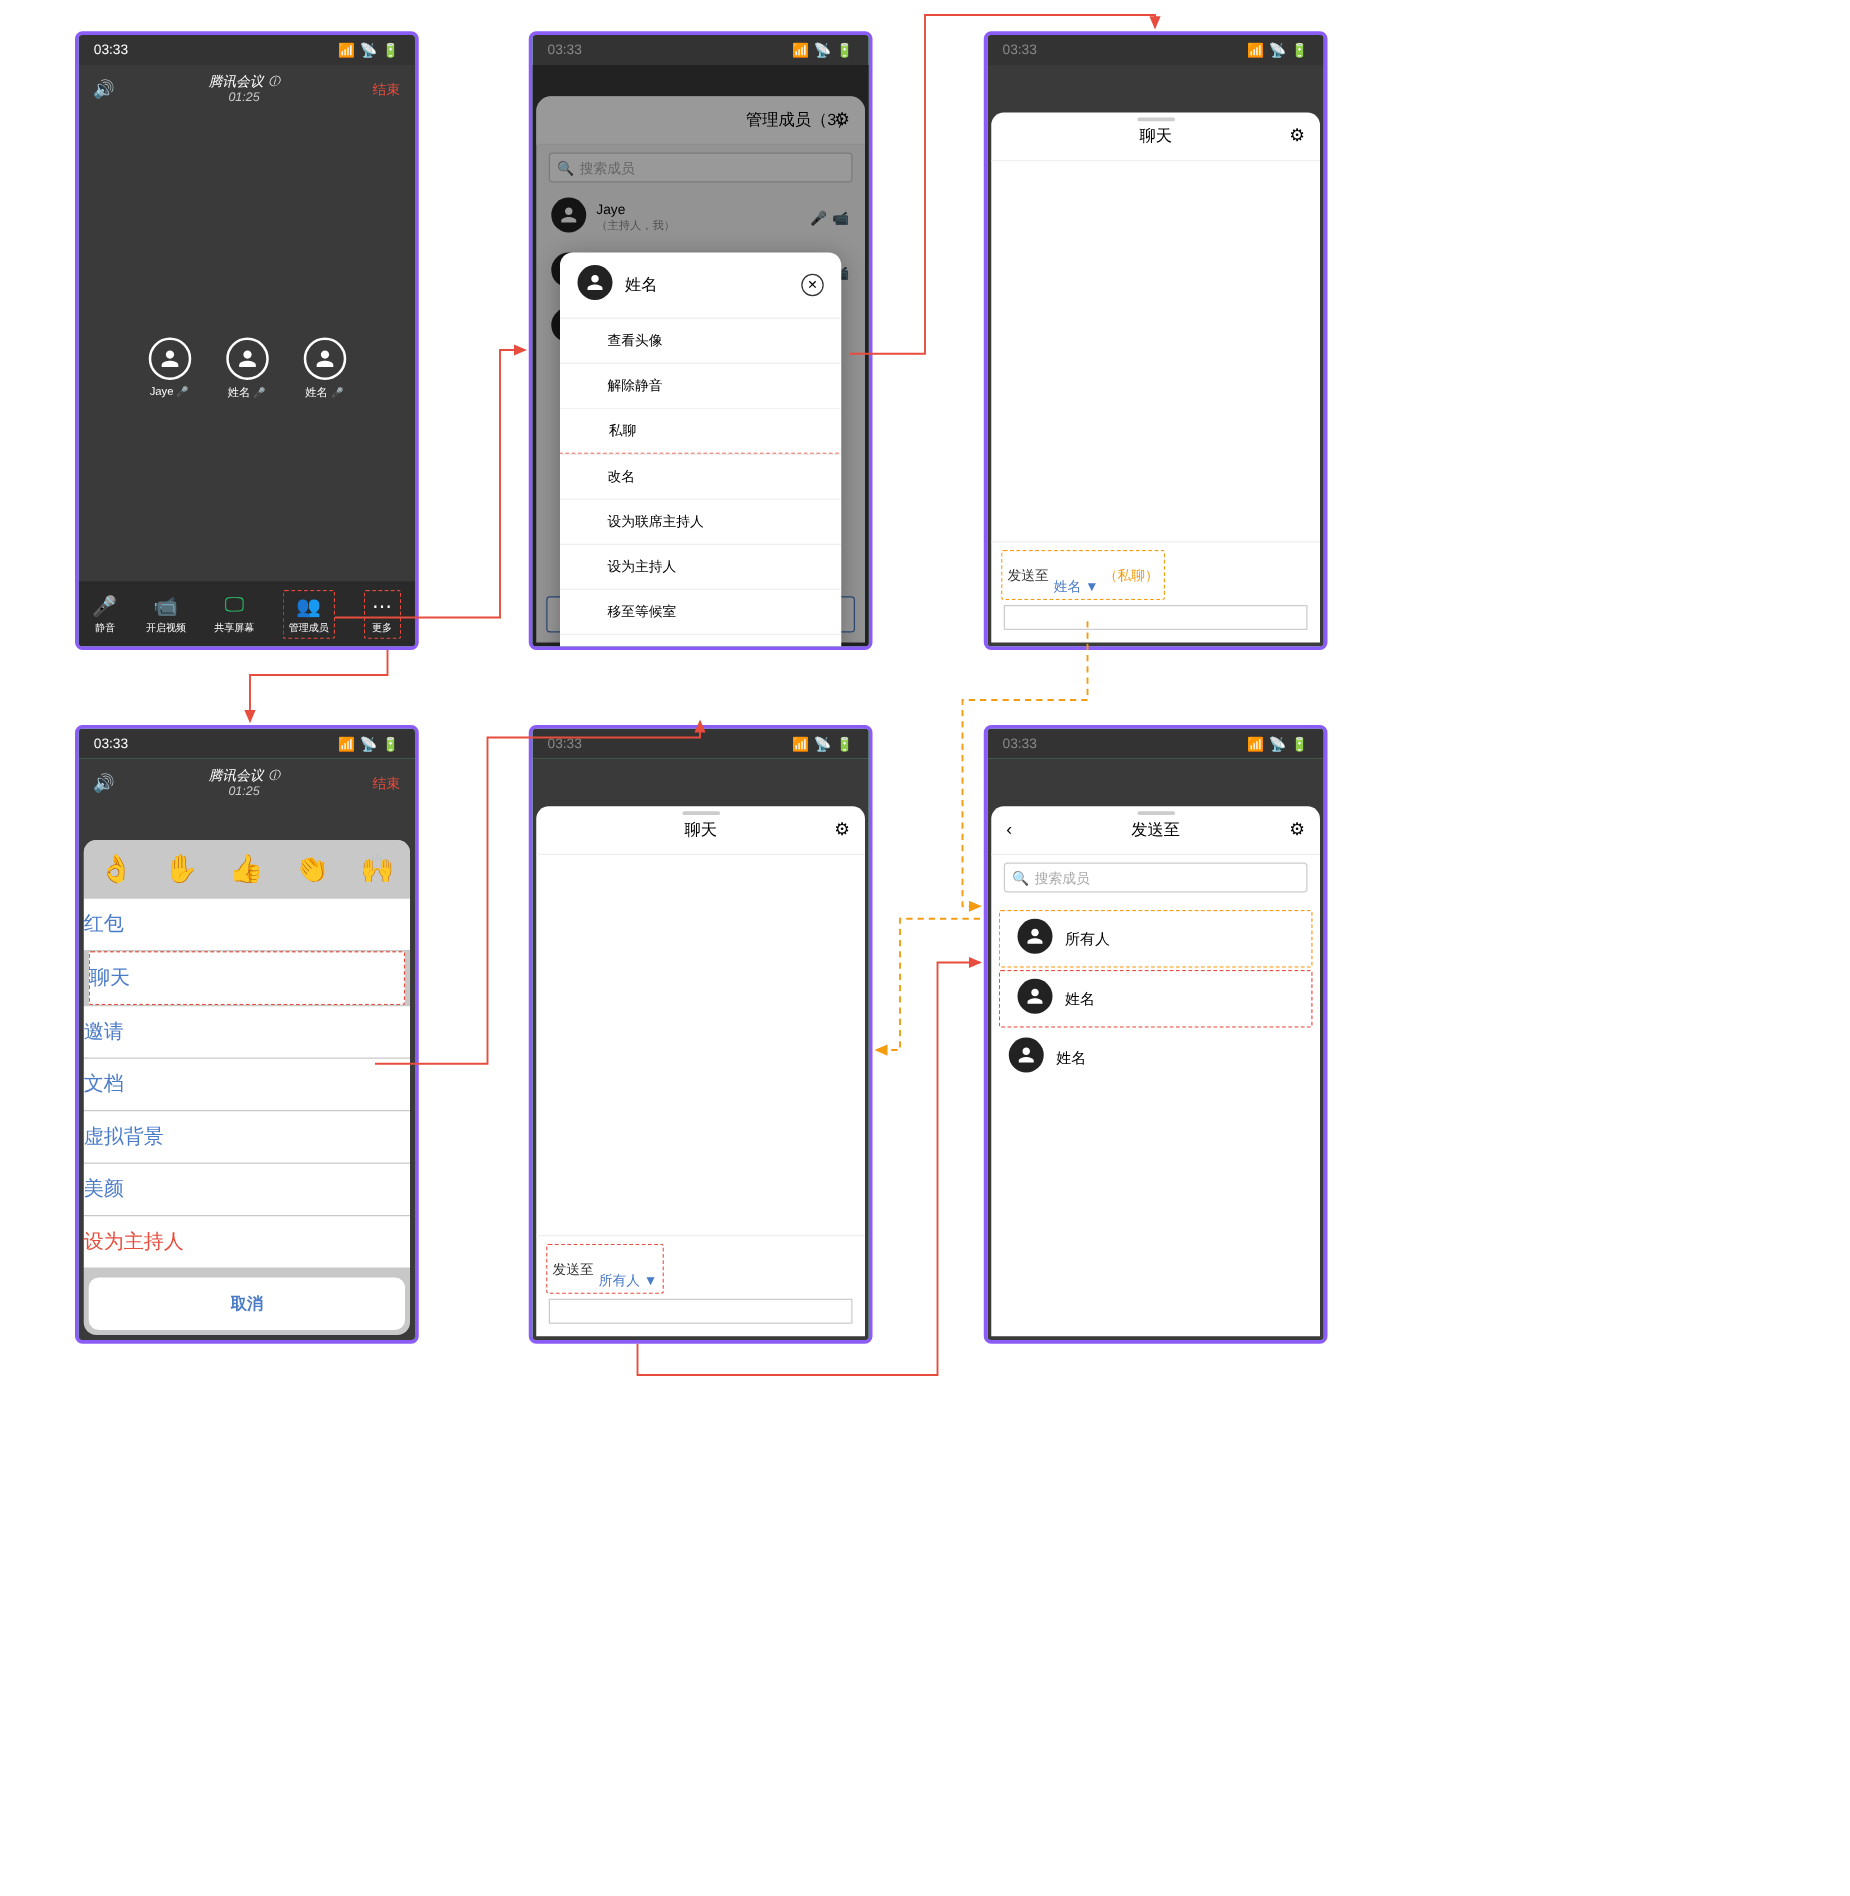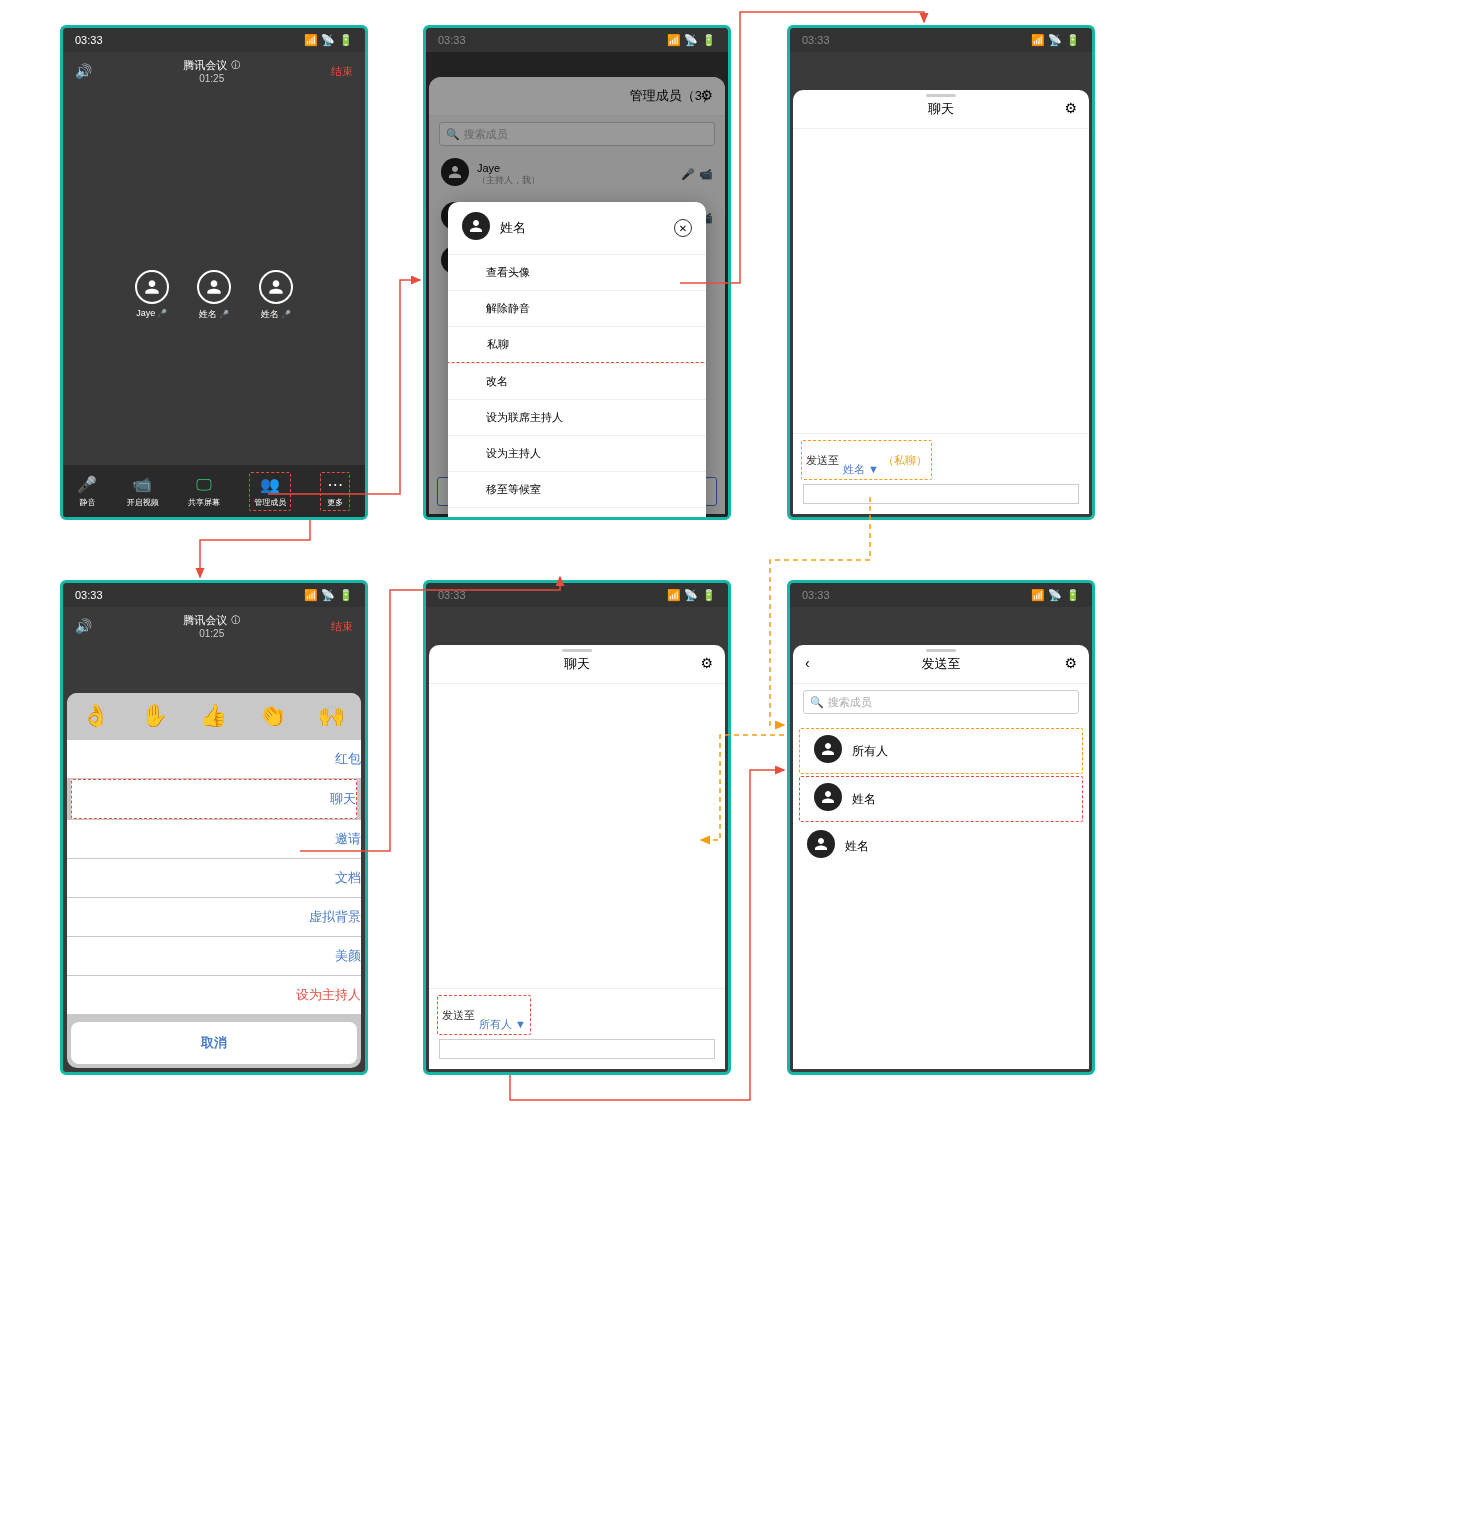--- a/index.html
+++ b/index.html
@@ -1,24 +1,24 @@
 <!DOCTYPE html>
 <html><head>
 <meta charset="utf-8">
 <style>
 * { box-sizing: border-box; margin: 0; padding: 0; }
 body { font-family: -apple-system, "Helvetica Neue", Arial, sans-serif; background: #fff; width: 1480px; height: 1517px; position: relative; }
-.phone { position: absolute; width: 308px; height: 495px; background: #86efac; border: 3px solid #14b8a6; border-radius: 6px; overflow: hidden; }
+.phone { position: absolute; width: 275px; height: 495px; background: #86efac; border: 3px solid #8b5cf6; border-radius: 6px; overflow: hidden; }
 .status-bar { height: 24px; background: #333; color: #fff; display: flex; justify-content: space-between; align-items: center; padding: 0 12px; font-size: 11px; }
 .status-bar.dim { color: #888; }
 .status-icons { display: flex; gap: 4px; align-items: center; }
 .status-icons span { font-size: 11px; }
 .dark-body { background: #3a3a3a; height: calc(100% - 24px); position: relative; }
 .meeting-header { display: flex; justify-content: space-between; align-items: center; padding: 6px 12px; color: #fff; font-size: 11px; }
-.meeting-title { text-align: center; flex: 1; }
+.meeting-title { text-align: center; flex: 1; font-style: italic; }
 .meeting-title .ttl { display: flex; align-items: center; justify-content: center; gap: 4px; }
 .meeting-title .time { font-size: 10px; color: #ccc; text-align: center; }
 .end-btn { color: #e74c3c; font-size: 11px; }
 .speaker-icon { font-size: 14px; }
 .participants-grid { display: flex; justify-content: center; gap: 28px; margin-top: 180px; }
 .participant { display: flex; flex-direction: column; align-items: center; color: #fff; font-size: 9px; }
 .avatar-circle { width: 34px; height: 34px; border-radius: 50%; border: 2px solid #fff; display: flex; align-items: center; justify-content: center; margin-bottom: 4px; }
 .avatar-circle svg { width: 20px; height: 20px; fill: #fff; }
 .avatar-circle.black { background: #222; border: none; width: 28px; height: 28px; }
 .avatar-circle.black svg { fill: #fff; width: 18px; height: 18px; }
@@ -54,21 +54,21 @@
 .send-to { font-size: 11px; display: flex; align-items: center; gap: 4px; margin-bottom: 4px; padding: 2px 4px; }
 .send-to-label { color: #333; }
 .send-to-target { color: #4a7bc8; margin-top: 19px; }
 .send-to-priv { color: #f39c12; }
 .chat-input { border: 1px solid #ccc; height: 20px; width: 100%; }
 .recipient-list { padding: 6px 0; }
 .recipient-row { display: flex; align-items: center; padding: 6px 14px; gap: 10px; font-size: 12px; }
 .more-sheet { position: absolute; left: 4px; right: 4px; bottom: 4px; background: #c8c8c8; border-radius: 10px; overflow: hidden; }
 .emoji-row { display: flex; justify-content: space-around; padding: 10px 0; background: #c8c8c8; }
 .emoji-row span { font-size: 22px; }
-.sheet-menu-item { background: #fff; margin: 1px 0; padding: 10px 0; text-align: right; font-size: 13px; color: #4a7bc8; }
+.sheet-menu-item { background: #fff; margin: 1px 0; padding: 10px 0; text-align: left; font-size: 16px; color: #4a7bc8; }
 .sheet-menu-item.red { color: #e74c3c; }
 .cancel-btn { background: #fff; border-radius: 8px; margin: 8px 4px 4px; padding: 12px 0; text-align: center; font-size: 13px; font-weight: bold; color: #4a7bc8; }
 svg.arrow-svg { position: absolute; pointer-events: none; overflow: visible; }
 </style>
 </head>
 <body>
 
 <div class="phone" style="left:60px; top:25px;">
   <div class="status-bar">
     <span>03:33</span>

